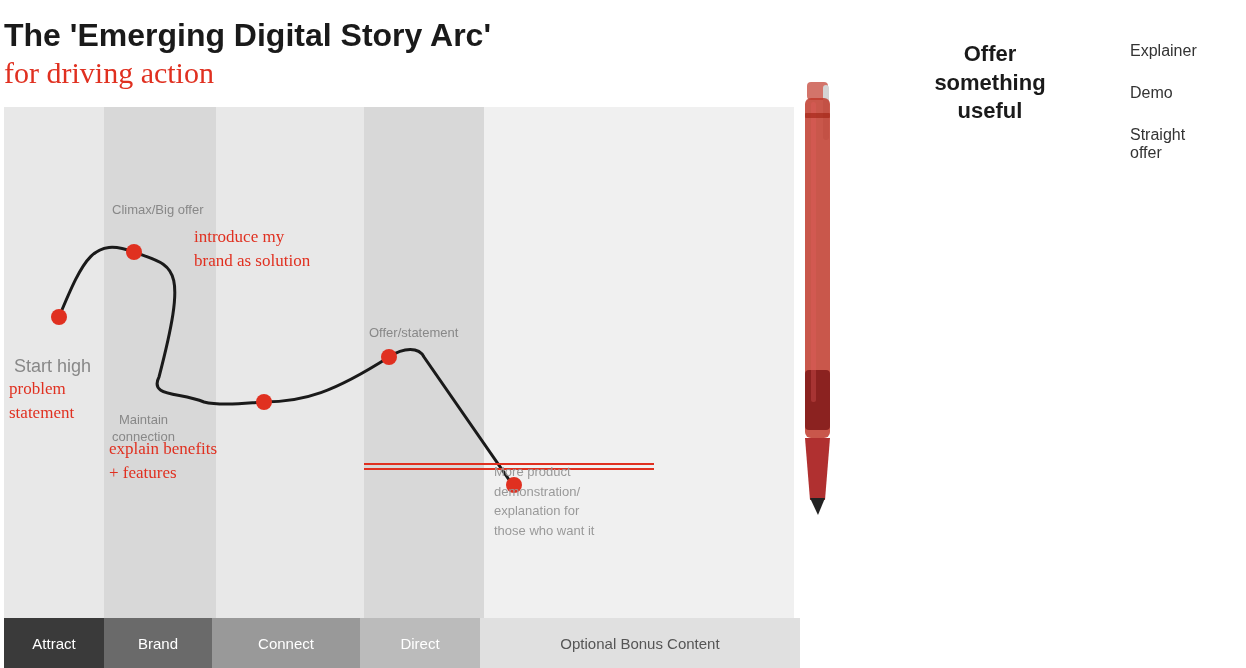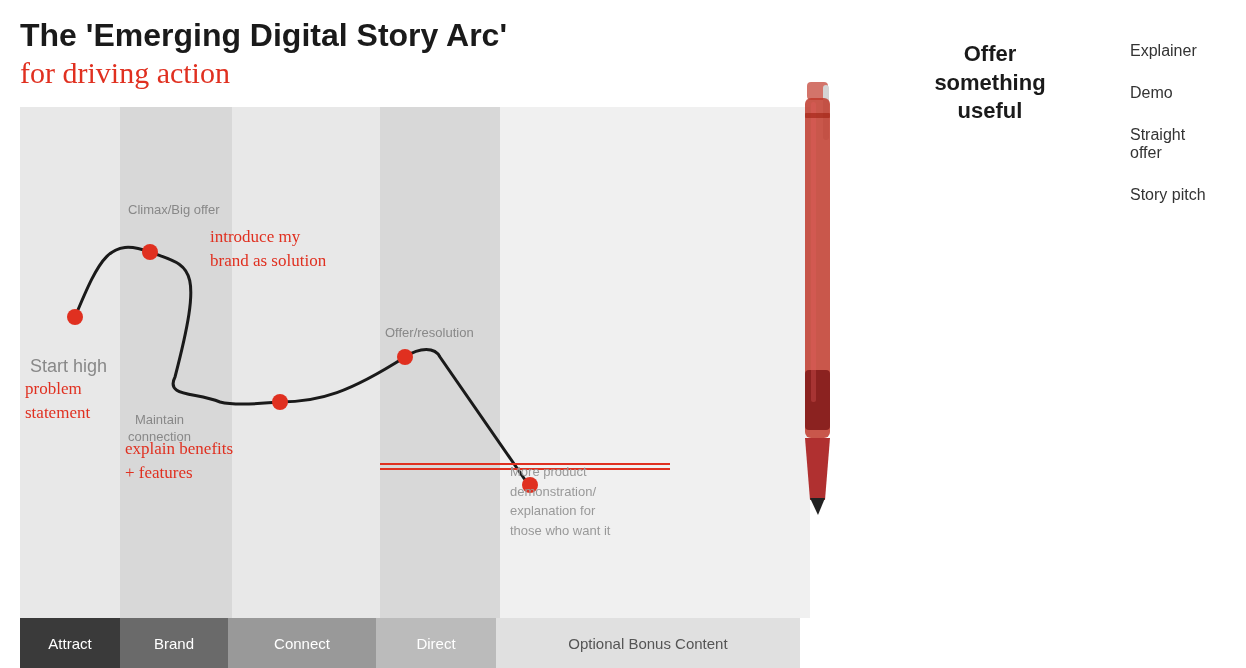--- a/index.html
+++ b/index.html
@@ -13,21 +13,21 @@
     }
 
     .main-container {
       display: flex;
       width: 100%;
       height: 100%;
     }
 
     .left-section {
       flex: 0 0 820px;
-      padding: 18px 20px 0 20px;
+      padding: 18px 20px 0 4px;
       position: relative;
       display: flex;
       flex-direction: column;
     }
 
     .title-block {
       margin-bottom: 10px;
     }
 
     .title-main {
@@ -293,21 +293,21 @@
         <span>Climax/Big offer</span>
       </div>
 
       <div class="annotation annotation-red ann-introduce">introduce my<br>brand as solution</div>
 
       <div class="annotation ann-maintain">Maintain<br>connection</div>
 
       <div class="annotation annotation-red ann-explain">explain benefits<br>+ features</div>
 
       <div class="annotation ann-offer-res">
-        <span>Offer/resolution</span>
+        <span>Offer/statement</span>
       </div>
 
 
       <div class="red-underline red-underline-1"></div>
       <div class="red-underline red-underline-2"></div>
 
       <div class="annotation ann-more-product">More product<br>demonstration/<br>explanation for<br>those who want it</div>
 
       <div class="bottom-bar">
         <div class="bar-segment bar-attract">
@@ -351,16 +351,15 @@
         <rect x="20" y="33" width="25" height="5" rx="1" fill="#a02010" opacity="0.6"></rect>
       </svg>
     </div>
 
     <div class="offer-title">Offer something<br>useful</div>
 
     <ul class="offer-list">
       <li>Explainer</li>
       <li>Demo</li>
       <li>Straight offer</li>
-      <li>Story pitch</li>
     </ul>
   </div>
 </div>
 
 </body></html>

